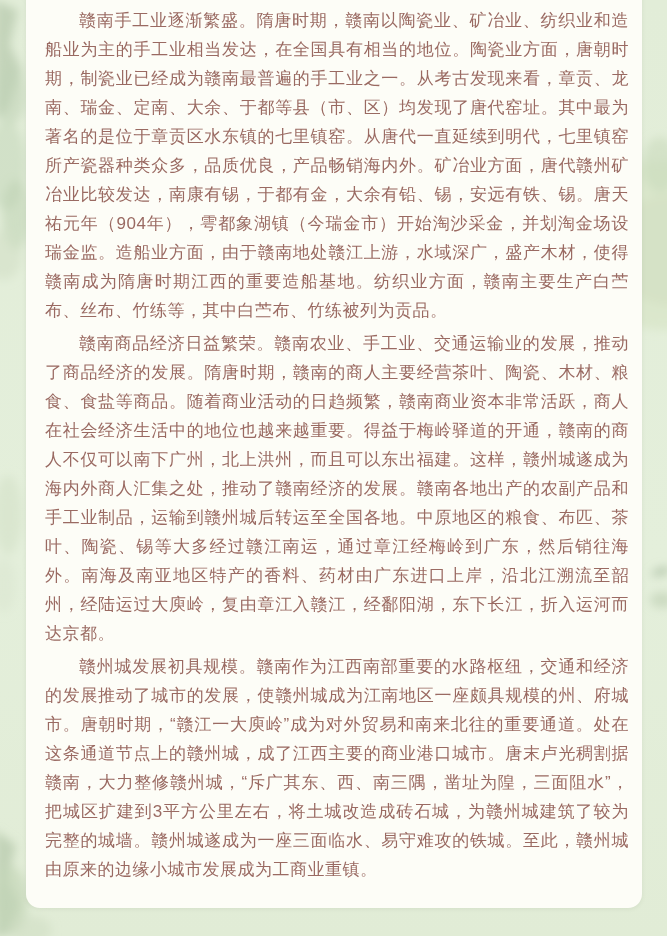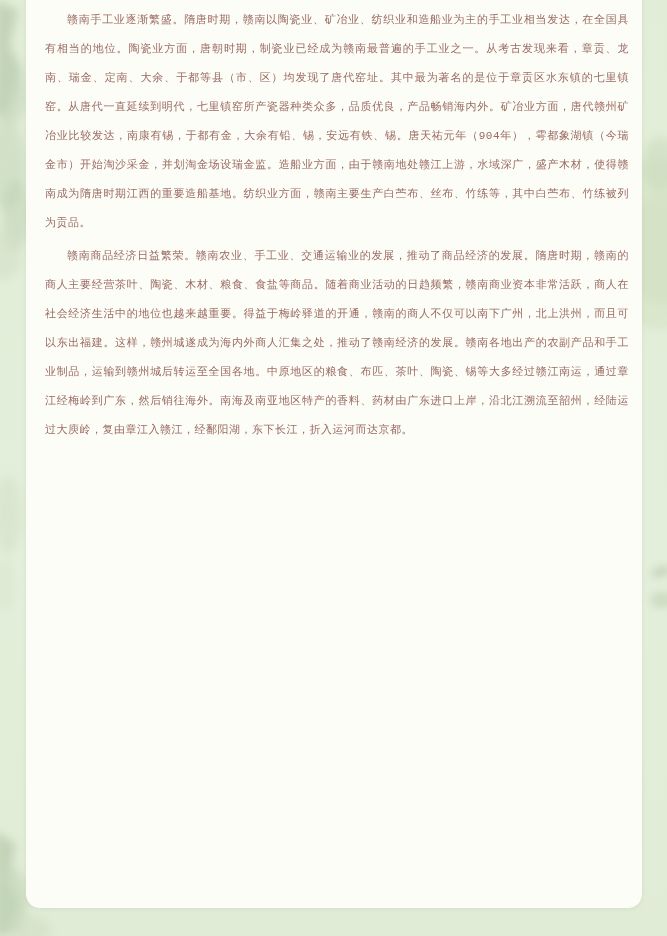--- a/index.html
+++ b/index.html
@@ -30,26 +30,25 @@
     border-radius: 14px;
     box-shadow: 0 1px 4px rgba(90,110,80,0.10);
     z-index: 1;
     box-sizing: border-box;
     padding: 24px 13px 0 19px;
   }
   .body-text p {
     margin: 0 0 4px 0;
     text-indent: 2em;
     text-align: justify;
-    font-size: 11px;
+    font-size: 17px;
     line-height: 29px;
     color: #9a6a62;
     letter-spacing: 0.5px;
     font-weight: 400;
-    font-family: Liberation Mono, monospace;
   }
 </style>
 </head>
 <body>
 
 <svg class="watermark-layer" width="667" height="936" viewBox="0 0 667 936" aria-hidden="true">
   <defs>
     <filter id="soft" x="-60%" y="-60%" width="220%" height="220%">
       <feGaussianBlur stdDeviation="5"></feGaussianBlur>
     </filter>
@@ -83,14 +82,15 @@
     <path d="M-5,830 L16,845 L8,880 L20,905 L6,936 L-5,936 Z" fill="#aec2a4" opacity="0.6"></path>
     <ellipse cx="10" cy="900" rx="18" ry="34" fill="#c3d5b7" opacity="0.65"></ellipse>
     <ellipse cx="30" cy="930" rx="22" ry="14" fill="#cddcc1" opacity="0.5"></ellipse>
   </g>
 </svg>
 
 <div class="content-card">
   <div class="body-text">
     <p>赣南手工业逐渐繁盛。隋唐时期，赣南以陶瓷业、矿冶业、纺织业和造船业为主的手工业相当发达，在全国具有相当的地位。陶瓷业方面，唐朝时期，制瓷业已经成为赣南最普遍的手工业之一。从考古发现来看，章贡、龙南、瑞金、定南、大余、于都等县（市、区）均发现了唐代窑址。其中最为著名的是位于章贡区水东镇的七里镇窑。从唐代一直延续到明代，七里镇窑所产瓷器种类众多，品质优良，产品畅销海内外。矿冶业方面，唐代赣州矿冶业比较发达，南康有锡，于都有金，大余有铅、锡，安远有铁、锡。唐天祐元年（904年），雩都象湖镇（今瑞金市）开始淘沙采金，并划淘金场设瑞金监。造船业方面，由于赣南地处赣江上游，水域深广，盛产木材，使得赣南成为隋唐时期江西的重要造船基地。纺织业方面，赣南主要生产白苎布、丝布、竹练等，其中白苎布、竹练被列为贡品。</p>
     <p>赣南商品经济日益繁荣。赣南农业、手工业、交通运输业的发展，推动了商品经济的发展。隋唐时期，赣南的商人主要经营茶叶、陶瓷、木材、粮食、食盐等商品。随着商业活动的日趋频繁，赣南商业资本非常活跃，商人在社会经济生活中的地位也越来越重要。得益于梅岭驿道的开通，赣南的商人不仅可以南下广州，北上洪州，而且可以东出福建。这样，赣州城遂成为海内外商人汇集之处，推动了赣南经济的发展。赣南各地出产的农副产品和手工业制品，运输到赣州城后转运至全国各地。中原地区的粮食、布匹、茶叶、陶瓷、锡等大多经过赣江南运，通过章江经梅岭到广东，然后销往海外。南海及南亚地区特产的香料、药材由广东进口上岸，沿北江溯流至韶州，经陆运过大庾岭，复由章江入赣江，经鄱阳湖，东下长江，折入运河而达京都。</p>
+    <p>赣州城发展初具规模。赣南作为江西南部重要的水路枢纽，交通和经济的发展推动了城市的发展，使赣州城成为江南地区一座颇具规模的州、府城市。唐朝时期，“赣江一大庾岭”成为对外贸易和南来北往的重要通道。处在这条通道节点上的赣州城，成了江西主要的商业港口城市。唐末卢光稠割据赣南，大力整修赣州城，“斥广其东、西、南三隅，凿址为隍，三面阻水”，把城区扩建到3平方公里左右，将土城改造成砖石城，为赣州城建筑了较为完整的城墙。赣州城遂成为一座三面临水、易守难攻的铁城。至此，赣州城由原来的边缘小城市发展成为工商业重镇。</p>
   </div>
 </div>
 
 </body></html>

